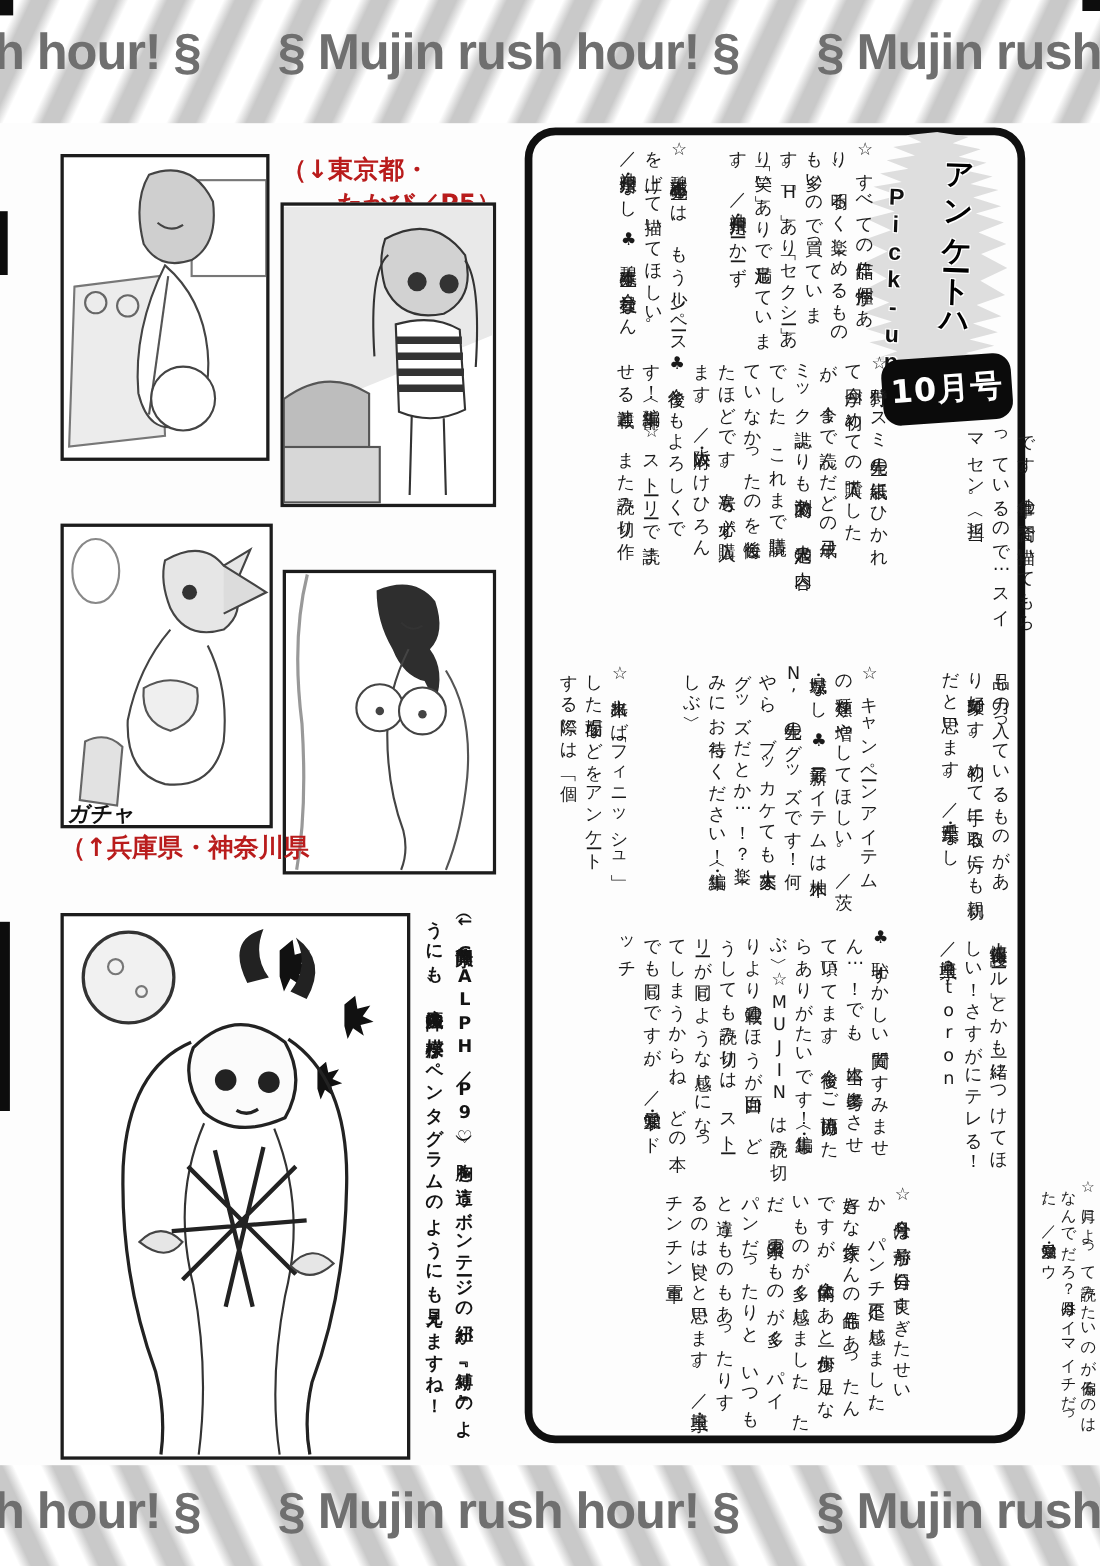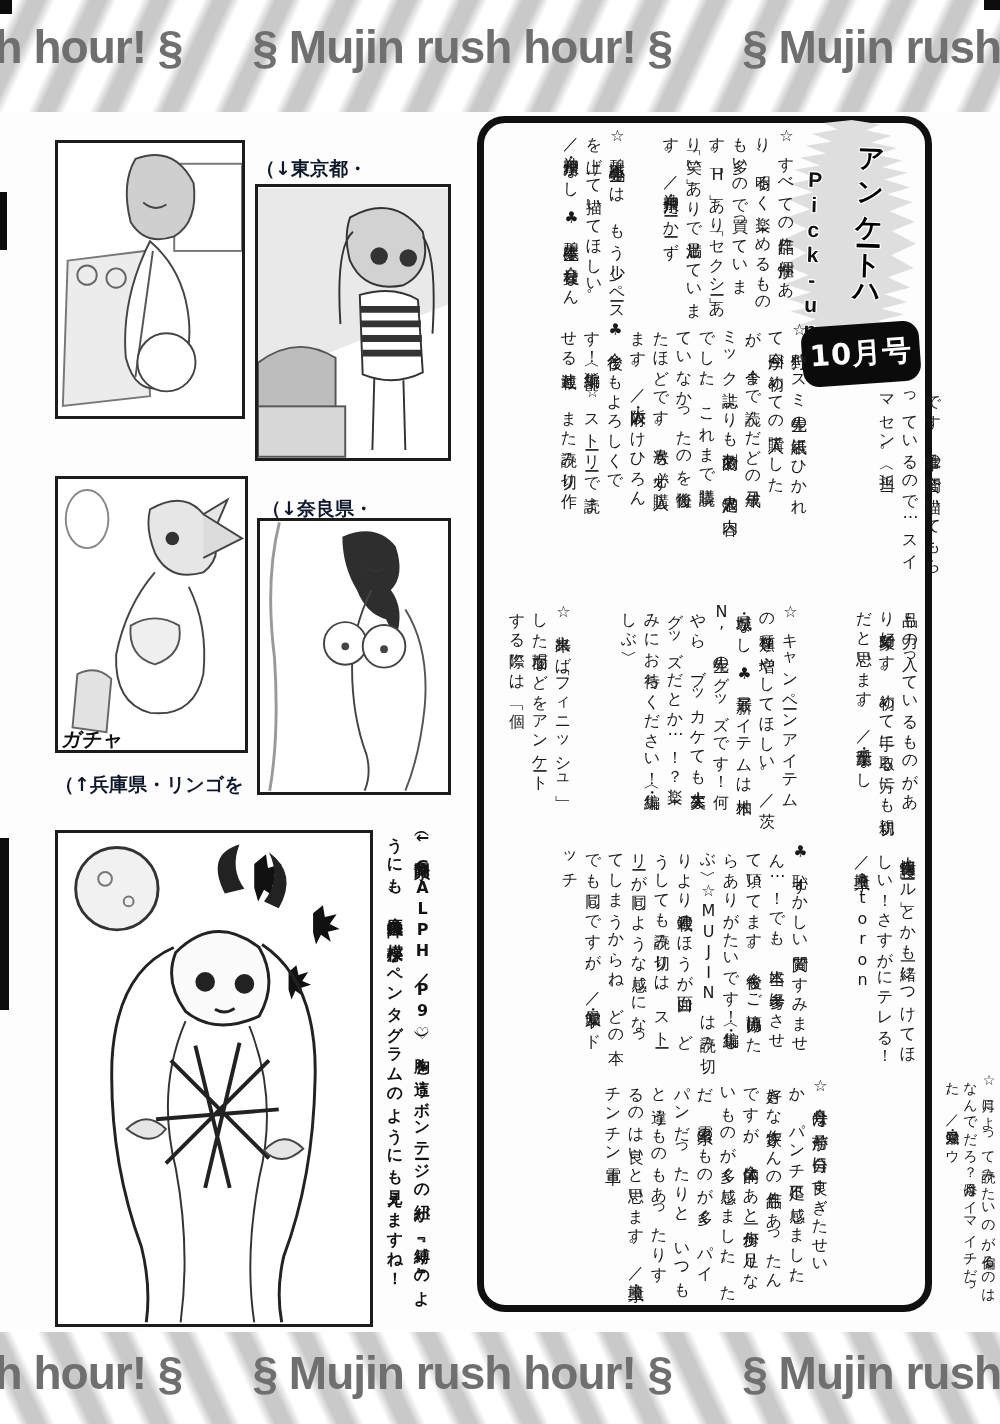--- a/index.html
+++ b/index.html
@@ -28,22 +28,22 @@
   .banner.top .banner-row { top:20px; }
   .banner.bottom .banner-row { top:14px; }
   
   .edge { position:absolute; background:#0d0d0d; }
   
   .art-box {
     position:absolute; border:3px solid #1c1c1c; background:#fff; overflow:hidden;
   }
   .art-box svg { display:block; width:100%; height:100%; }
   .caption {
-    position:absolute; font-size:19px; line-height:1.35; font-weight:bold;
-    color:#0f172a; white-space:nowrap;margin-top:16px;
+    position:absolute; font-size:23px; line-height:1.35; font-weight:bold;
+    color:#b91c1c; white-space:nowrap;
   }
   .caption .l2 { display:block; text-indent:2.2em; }
   .vcaption {
     position:absolute; writing-mode:vertical-rl; text-orientation:upright;
     font-size:16px; letter-spacing:2px; line-height:27px; font-weight:bold; color:#141414;
   }
   .sfx { position:absolute; font-weight:900; font-size:20px; color:#111;
          transform:skewX(-8deg); }
   
   .letters-frame {
@@ -131,24 +131,20 @@
       <circle cx="125" cy="70" r="9" fill="#333"></circle>
       <circle cx="155" cy="72" r="9" fill="#333"></circle>
       <path d="M98 45 Q80 60 85 140 M170 50 Q185 70 180 150" fill="none" stroke="#333" stroke-width="2"></path>
       <path d="M105 110 Q140 100 165 115 L170 190 Q140 205 108 192 Z" fill="#fff" stroke="#333" stroke-width="2"></path>
       <path d="M106 125 H167 M106 140 H168 M107 155 H169 M108 170 H169" stroke="#333" stroke-width="7"></path>
       <path d="M120 195 L118 270 M150 198 L152 270" stroke="#333" stroke-width="2"></path>
     </svg>
   </div>
 
 
-  <div class="caption" style="left:262px;top:480px;">
-    <span>（↓奈良県・</span>
-    <span class="l2">MAT／P5）</span>
-  </div>
 
   <div class="art-box" style="left:55px;top:476px;width:193px;height:277px;">
     <svg viewBox="0 0 193 277">
       <rect width="193" height="277" fill="#ffffff"></rect>
       <ellipse cx="30" cy="40" rx="22" ry="30" fill="none" stroke="#888" stroke-width="2"></ellipse>
       <path d="M95 30 Q130 10 150 35 L175 20 L160 55 Q170 80 150 95 Q115 105 100 75 Q90 50 95 30 Z" fill="#e6e6e6" stroke="#444" stroke-width="2"></path>
       <path d="M150 35 L190 60 L150 80" fill="#dcdcdc" stroke="#444" stroke-width="2"></path>
       <circle cx="118" cy="60" r="7" fill="#333"></circle>
       <path d="M100 95 Q70 130 60 180 Q58 230 95 240 Q140 245 150 200 Q155 150 135 110" fill="none" stroke="#444" stroke-width="2"></path>
       <path d="M75 150 Q100 135 125 150 Q130 180 100 190 Q72 182 75 150 Z" fill="#efefef" stroke="#555" stroke-width="2"></path>
@@ -166,21 +162,21 @@
       <path d="M115 70 Q95 110 95 150 Q95 200 110 240 Q115 260 108 277" fill="none" stroke="#444" stroke-width="2"></path>
       <circle cx="88" cy="125" r="22" fill="#fff" stroke="#444" stroke-width="2"></circle>
       <circle cx="128" cy="128" r="22" fill="#fff" stroke="#444" stroke-width="2"></circle>
       <circle cx="88" cy="128" r="4" fill="#444"></circle>
       <circle cx="128" cy="131" r="4" fill="#444"></circle>
       <path d="M150 90 Q175 130 170 190 Q165 240 150 277" fill="none" stroke="#555" stroke-width="2"></path>
     </svg>
   </div>
 
   <div class="caption" style="left:55px;top:756px;">
-    <span>（↑兵庫県・リンゴを</span>
+    <span>（↑兵庫県・神奈川県</span>
   </div>
 
   <div class="art-box" style="left:55px;top:830px;width:318px;height:497px;">
     <svg viewBox="0 0 318 497">
       <rect width="318" height="497" fill="#ffffff"></rect>
       <circle cx="60" cy="55" r="42" fill="#f1f1f1" stroke="#333" stroke-width="3"></circle>
       <circle cx="48" cy="45" r="7" fill="none" stroke="#777" stroke-width="2"></circle>
       <circle cx="72" cy="68" r="5" fill="none" stroke="#777" stroke-width="2"></circle>
       <path d="M200 30 l12 -10 2 14 14 -4 -8 12 12 6 -14 4 4 12 -12 -8 -6 12 -4 -14 Z" fill="#111"></path>
       <path d="M260 80 l10 -8 2 12 12 -3 -7 10 10 5 -12 3 3 10 -10 -7 -5 10 -3 -12 Z" fill="#111"></path>

